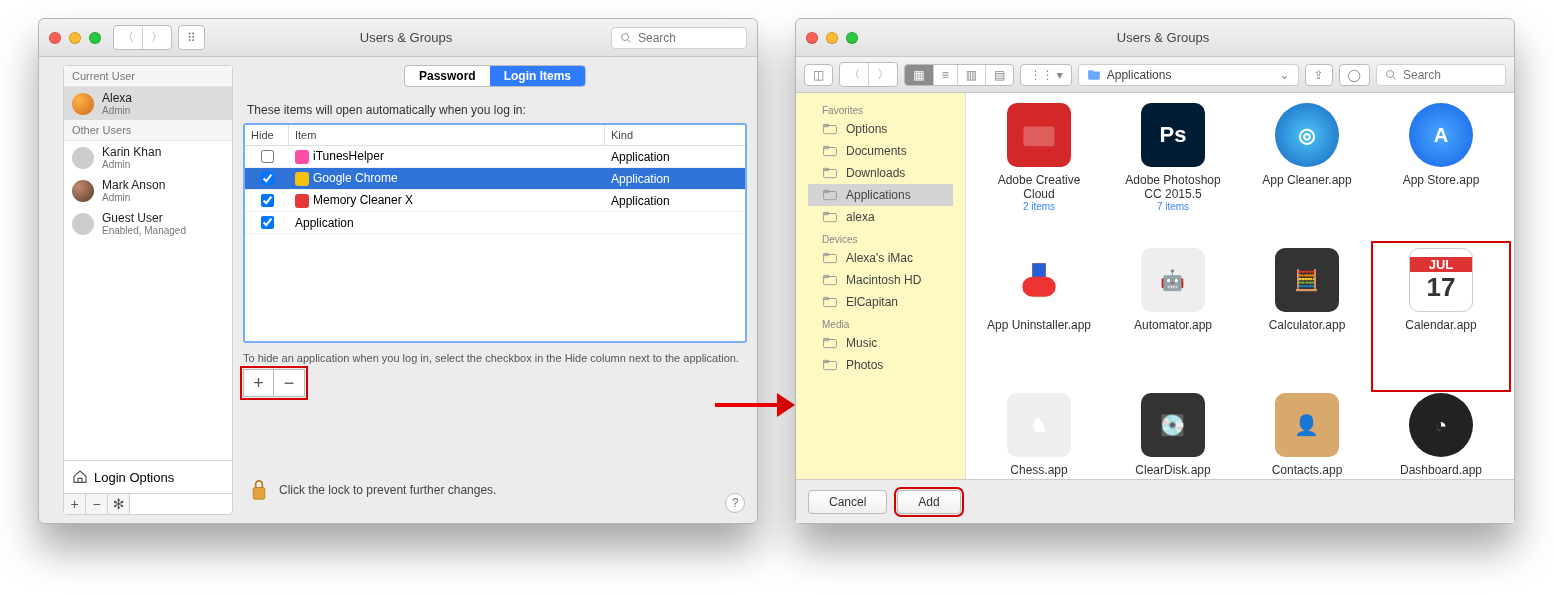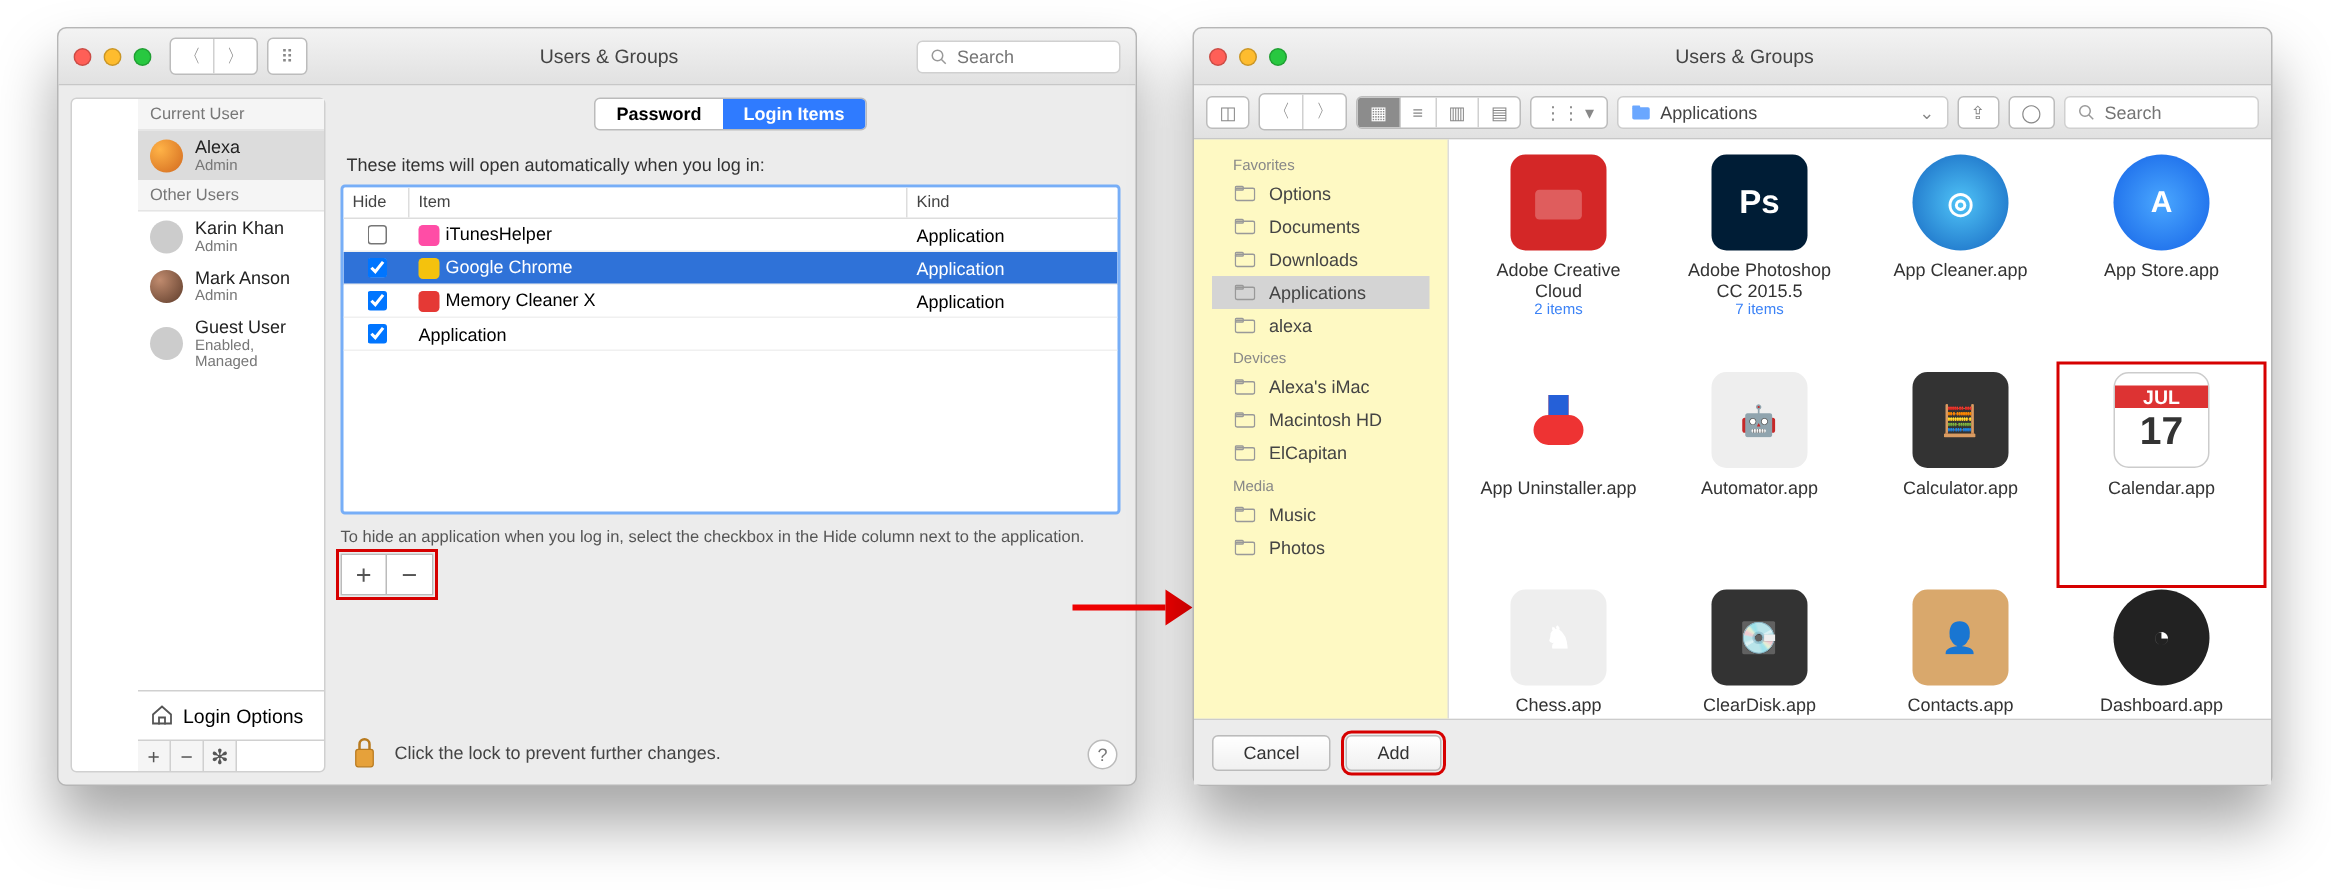--- a/index.html
+++ b/index.html
@@ -40,22 +40,22 @@
   .wtitle { position:absolute; left:16px; right:0; text-align:center; font-size:13px; color:#444; }
   .searchbox {
     margin-left:auto; background:#fff; border:1px solid #d0d0d0; border-radius:4px;
     height:22px; display:flex; align-items:center; padding:0 8px; color:#999; gap:6px;
   }
   .searchbox input { border:none; outline:none; font-size:12px; width:100px; color:#999; background:transparent;}
 
   
   .content1 { display:flex; height:calc(100% - 38px); }
   .sidebar1 {
-    width: 170px; background:#fff; border:1px solid #d0d0d0; margin:8px 6px 8px 8px;
-    border-radius:4px; display:flex; flex-direction:column; font-size:11px;padding-left:44px;
+    width: 170px; background:#fff; border:1px solid #d0d0d0; margin:8px 6px 8px 24px;
+    border-radius:4px; display:flex; flex-direction:column; font-size:11px;
   }
   .sb-header{ color:#777; padding:4px 8px; background:#f5f5f5; border-bottom:1px solid #e5e5e5;}
   .user-row{ display:flex; align-items:center; gap:8px; padding:4px 8px;}
   .user-row.sel { background:#dcdcdc; }
   .avatar{width:22px;height:22px;border-radius:50%;background:#bbb;flex-shrink:0;}
   .avatar.orange{background:radial-gradient(circle at 30% 30%, #ffb347, #d2691e);}
   .avatar.photo{background:radial-gradient(circle at 30% 30%, #c08b6e, #5d3b2a);}
   .avatar.grey{background:#ccc;}
   .uname{font-size:12px;color:#222}.usub{font-size:10px;color:#777}
   .login-options{ margin-top:auto; border-top:1px solid #d0d0d0; padding:8px; display:flex; align-items:center; gap:6px; font-size:13px;}
@@ -75,21 +75,21 @@
   .trow>div{padding:0 6px}
   .trow.sel{background:#2f72d8;color:#fff}
   .chk{width:44px;display:flex;justify-content:center}
   input[type=checkbox]{width:13px;height:13px}
   .app-icon{width:14px;height:14px;border-radius:3px;display:inline-block;margin-right:4px;vertical-align:middle}
   .hint2{font-size:11px;color:#555;margin-top:8px;line-height:1.3}
   .plusminus{ display:flex; border:1px solid #bbb; margin-top:4px; background:#fff; width:fit-content;}
   .plusminus>div{width:30px;height:26px;border-right:1px solid #bbb;display:flex;align-items:center;justify-content:center;font-size:18px;color:#555}
   .plusminus>div:last-child{border-right:none}
   .redbox{ outline:2px solid #d60000; outline-offset:1px; }
-  .lockrow{position:absolute;left:10px;bottom:8px;display:flex;align-items:center;gap:10px;font-size:12px;color:#444}
+  .lockrow{position:absolute;left:10px;bottom:20px;display:flex;align-items:center;gap:10px;font-size:12px;color:#444}
   .helpbtn{position:absolute;right:12px;bottom:10px;width:20px;height:20px;border:1px solid #bbb;border-radius:50%;display:flex;align-items:center;justify-content:center;color:#777;background:#fff;font-size:12px}
 
   
   .toolbar2{height:36px;background:linear-gradient(#f3f3f3,#e1e1e1);border-bottom:1px solid #c7c7c7;display:flex;align-items:center;padding:0 8px;gap:6px}
   .pathbtn{background:#fff;border:1px solid #ccc;border-radius:4px;height:22px;display:flex;align-items:center;padding:0 8px;font-size:12px;gap:6px;color:#444}
   .content2{display:flex;height:calc(100% - 38px - 36px - 44px);}
   .sidebar2{width:170px;background:#fef9c3;border-right:1px solid #ddd;padding:6px 12px;font-size:12px;overflow:hidden}
   .sb2-head{color:#888;font-size:10px;padding:6px 14px 2px;text-transform:none}
   .sb2-item{display:flex;align-items:center;gap:8px;padding:4px 14px;color:#444}
   .sb2-item.sel{background:#d4d4d4}

